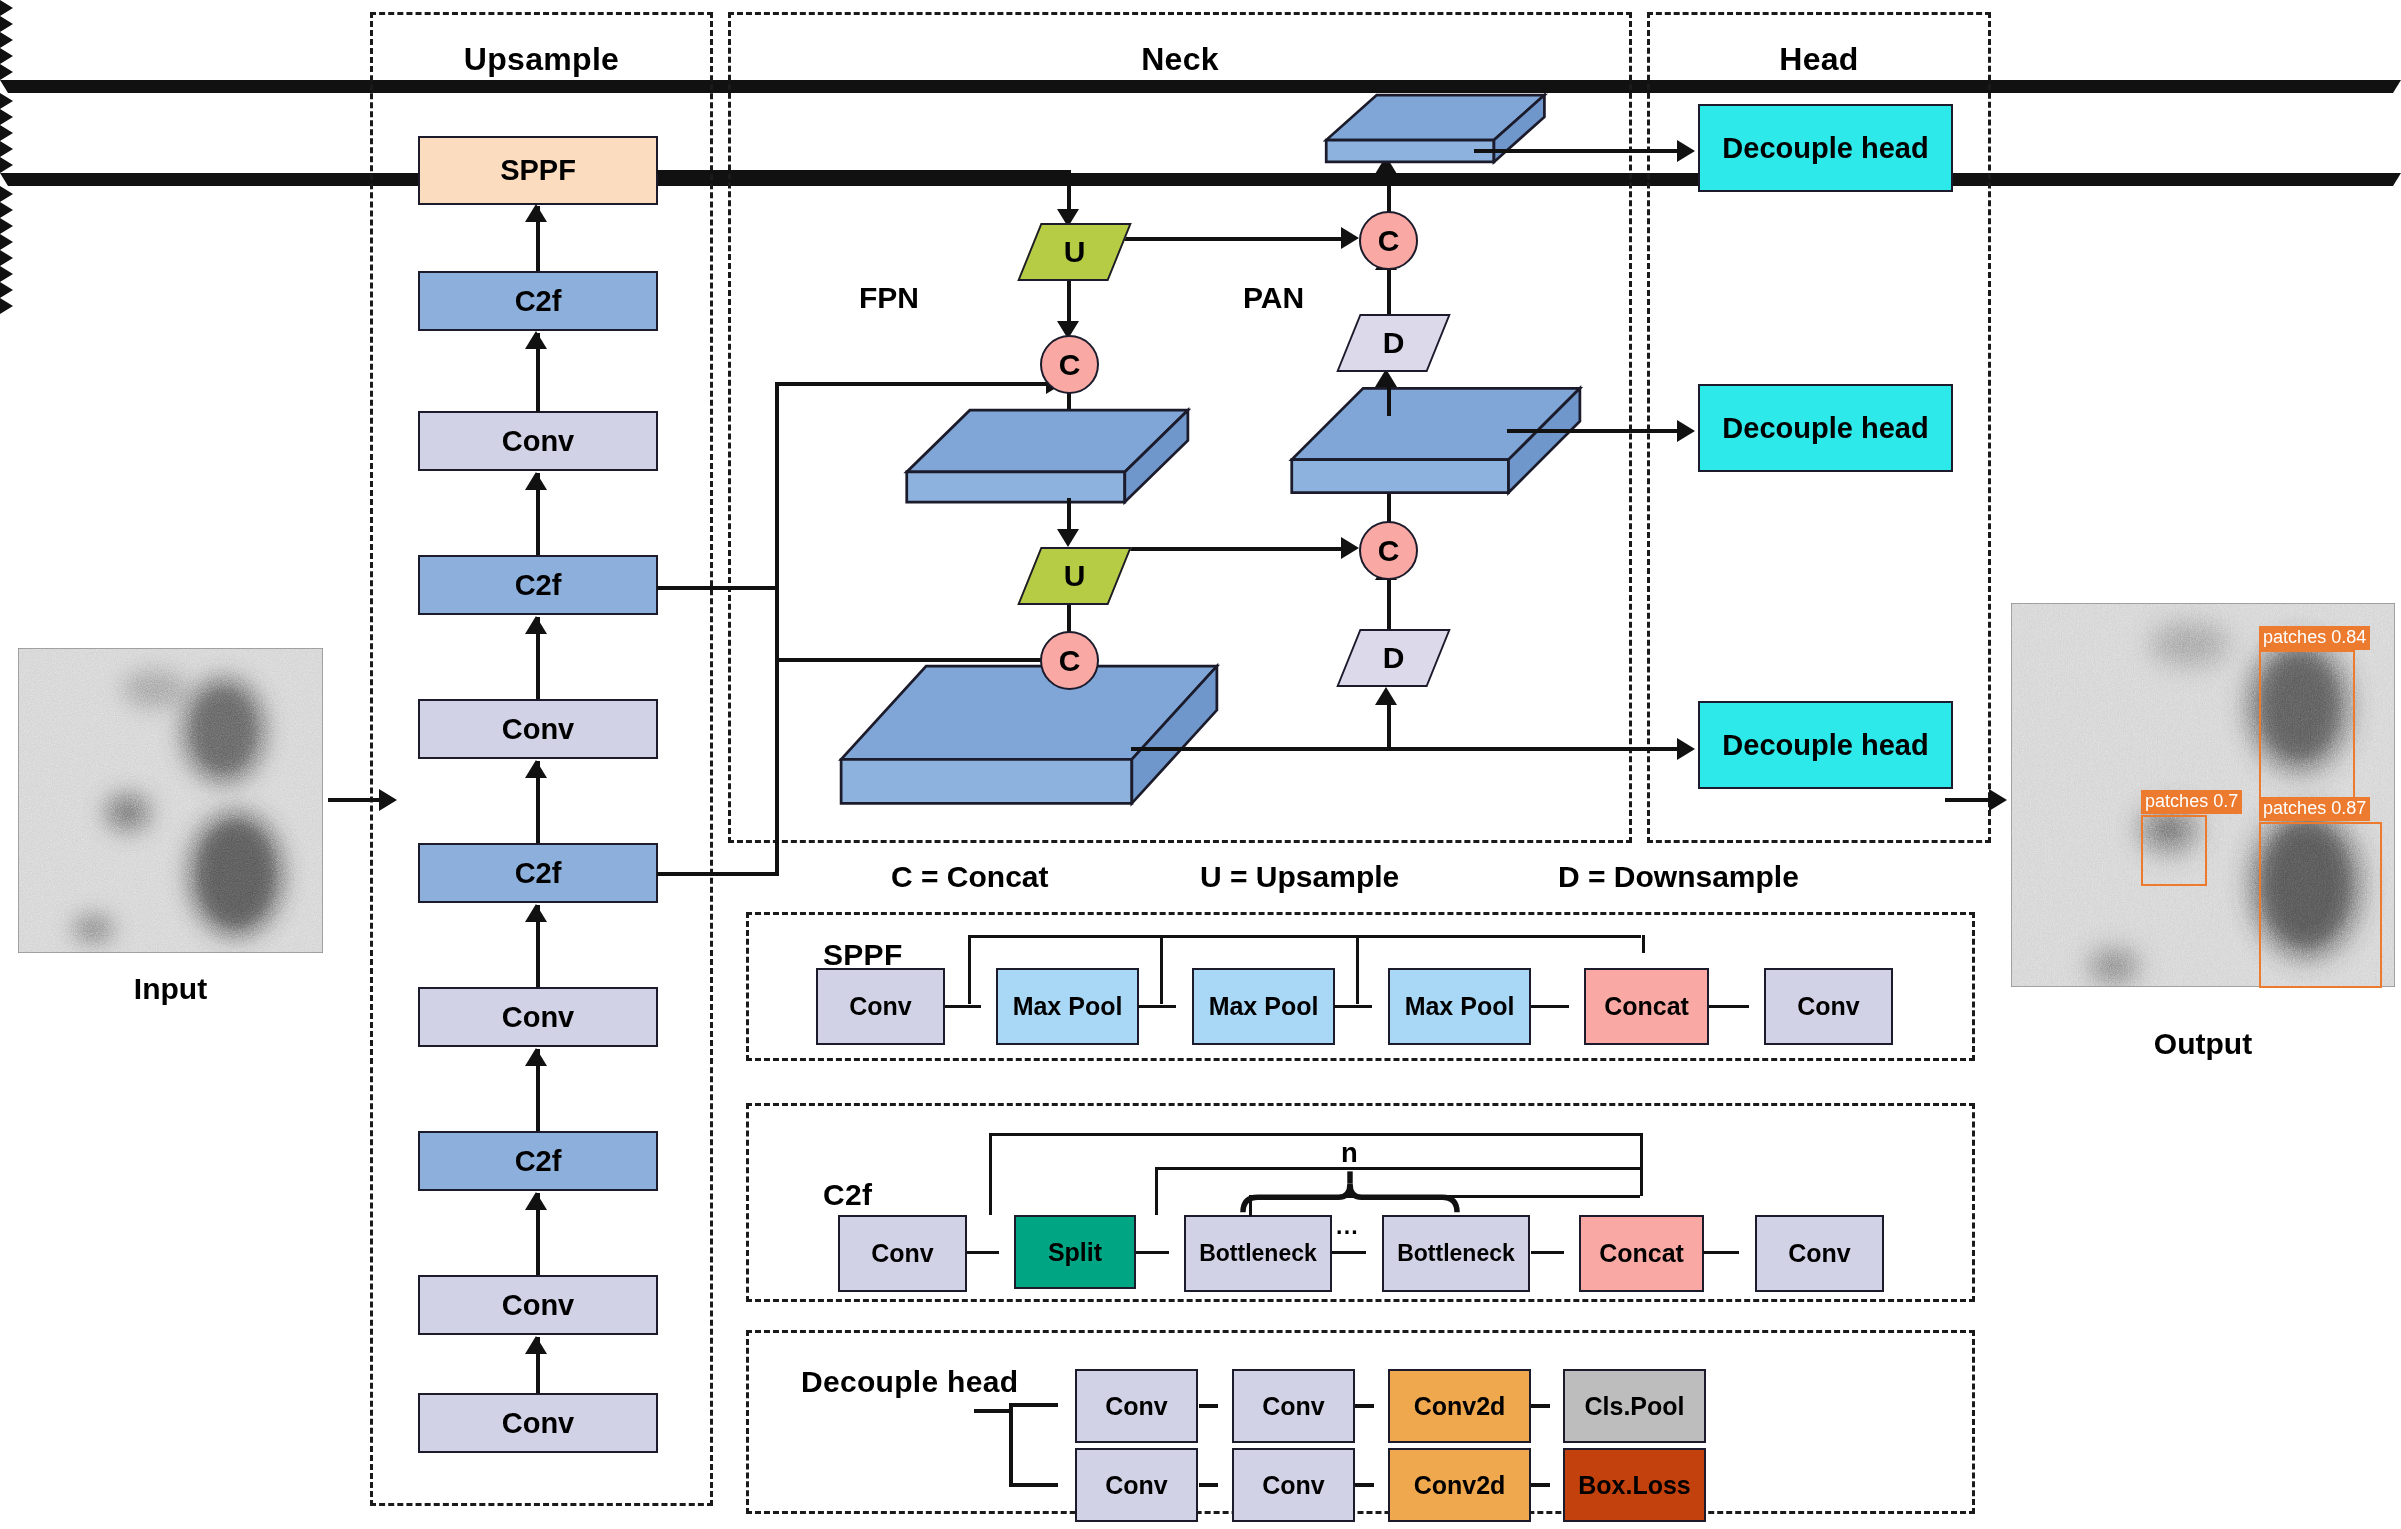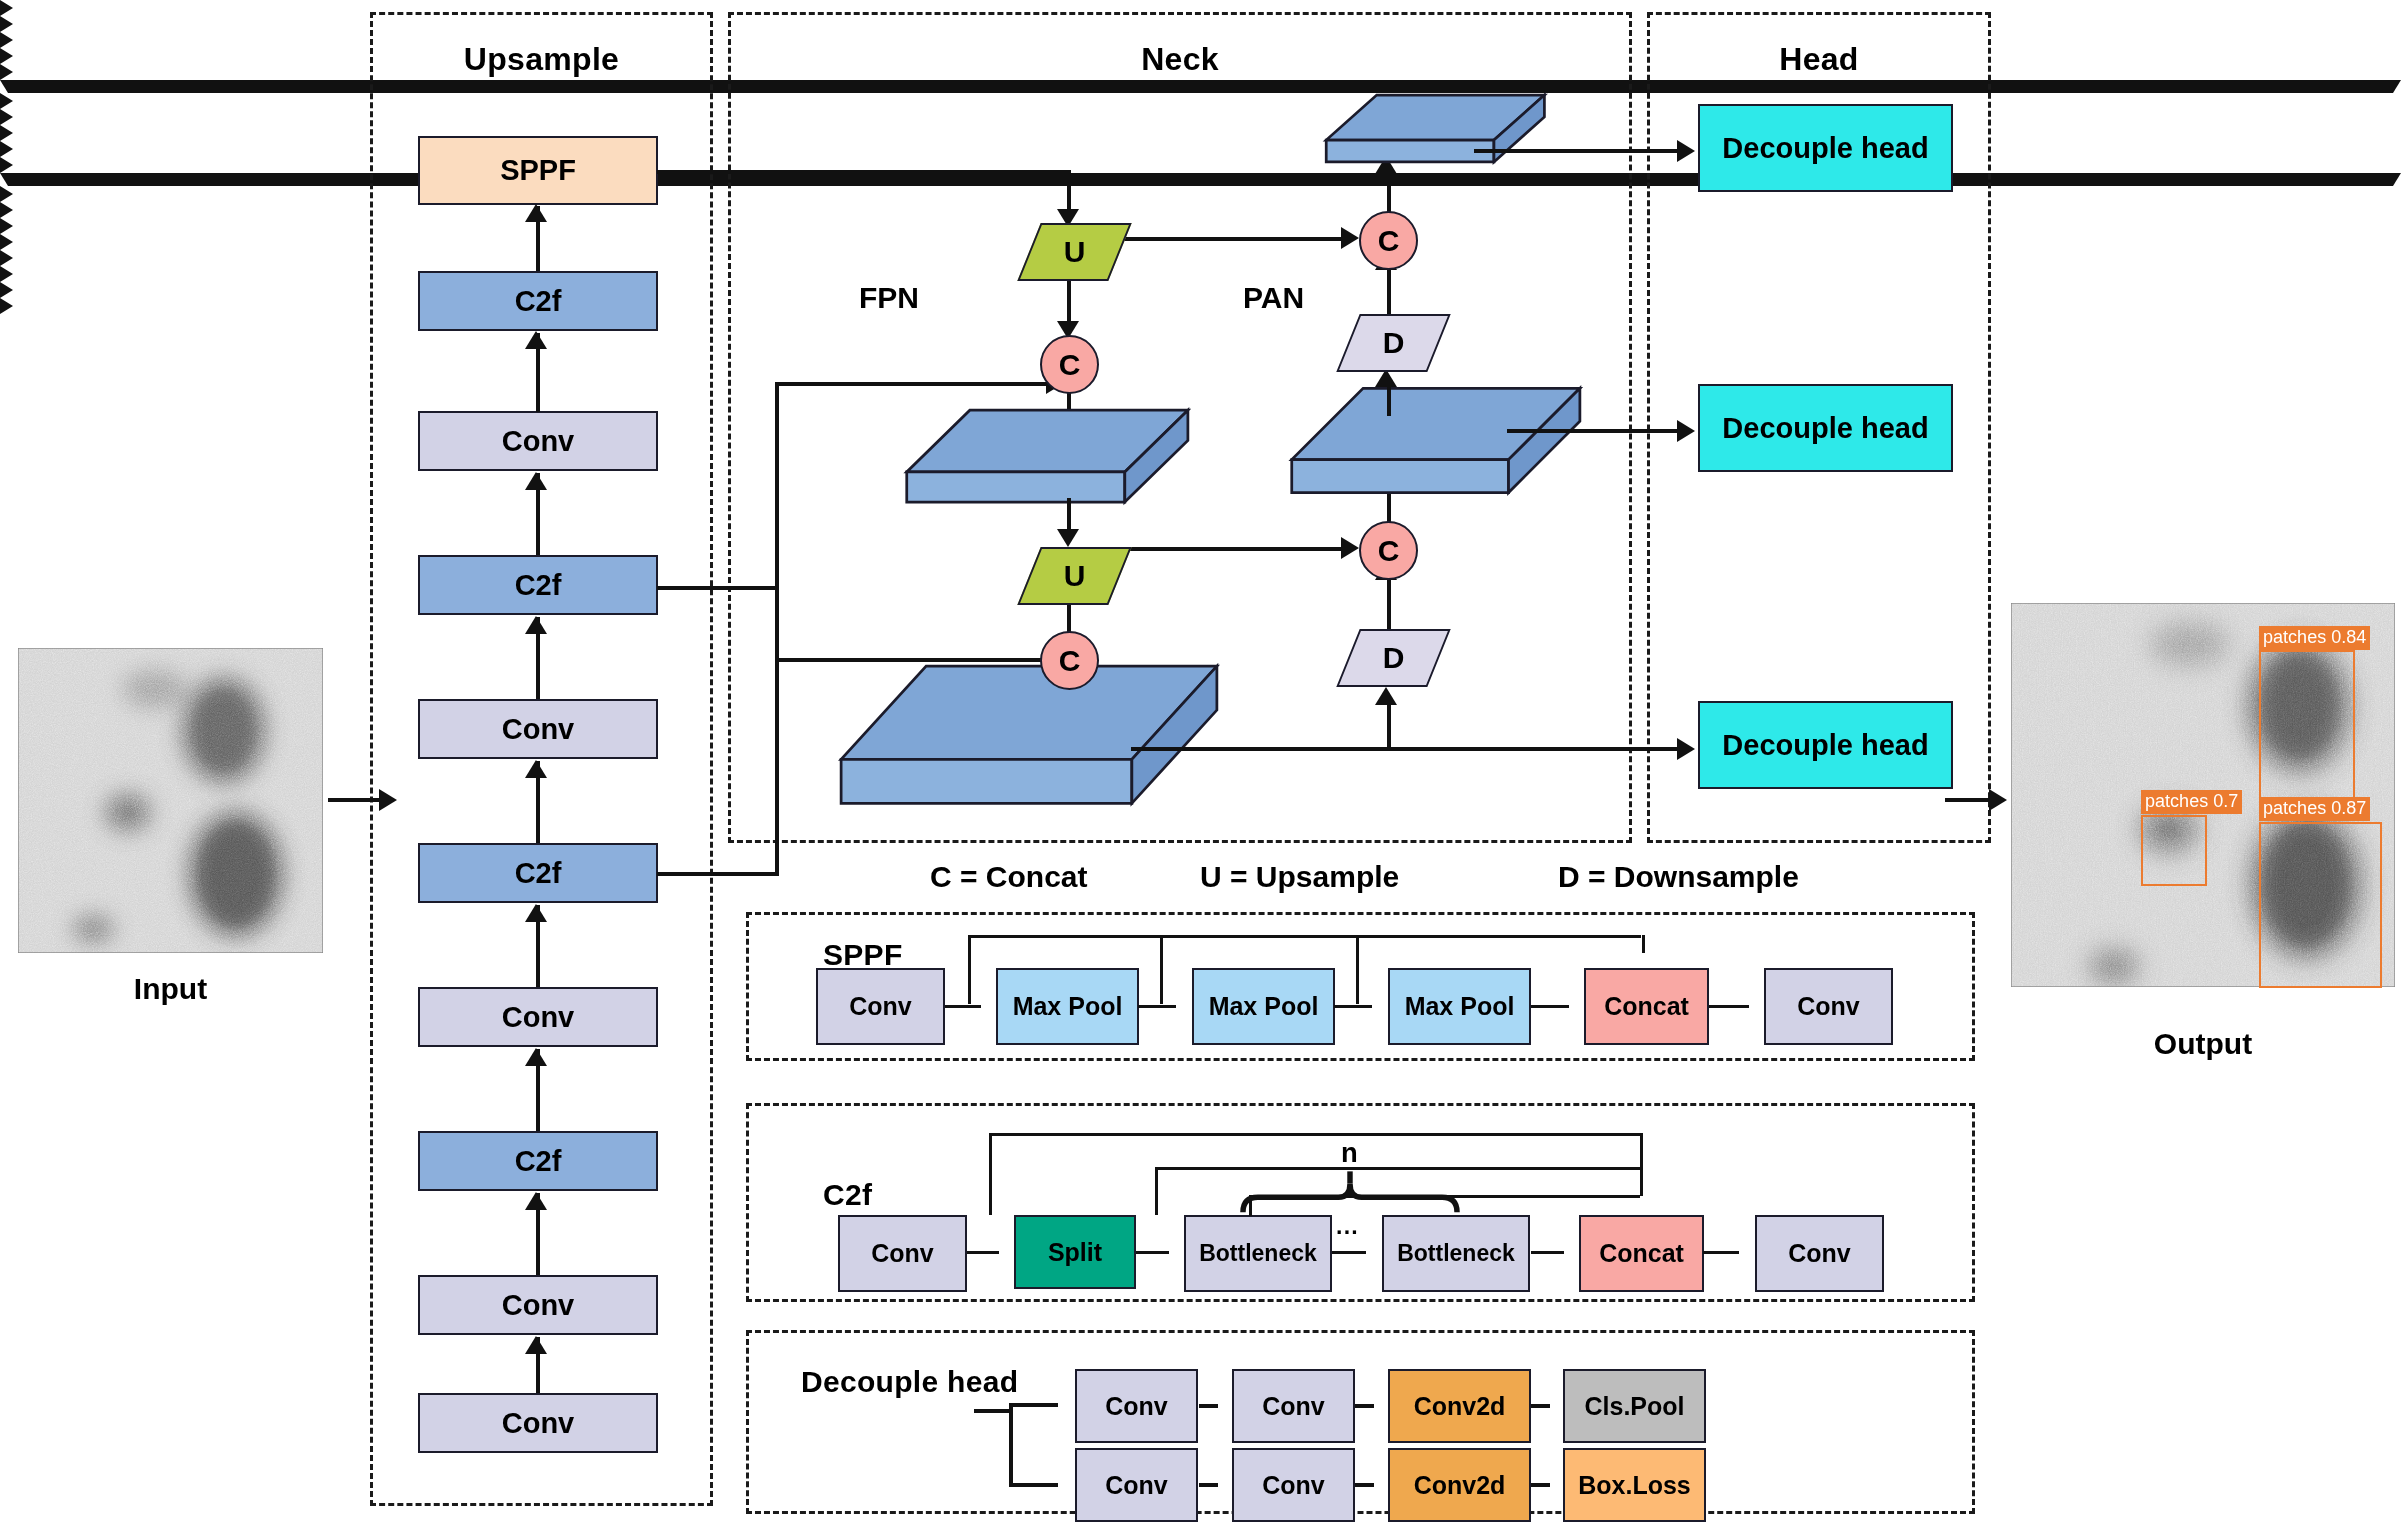--- a/index.html
+++ b/index.html
@@ -15,21 +15,21 @@
        font-weight:bold;white-space:nowrap;}
   .blk.conv   {background:#d2d2e6;}
   .blk.c2f    {background:#8cafdc;}
   .blk.sppf   {background:#fbdcbf;}
   .blk.head   {background:#2ee9e9;}
   .blk.maxpool{background:#a8d8f5;}
   .blk.concat {background:#f9a8a4;}
   .blk.split  {background:#00a684;}
   .blk.conv2d {background:#efa84e;}
   .blk.clsloss{background:#bdbdbd;}
-  .blk.boxloss{background:#fdba74;}
+  .blk.boxloss{background:#c2410c;}
   
   .ln{position:absolute;background:#111;}
   .lnh{height:4.1px;}
   .lnv{width:4.1px;}
   .arw{position:absolute;width:0;height:0;}
   .arw.up   {border-left:11.7px solid transparent;border-right:11.7px solid transparent;border-bottom:18px solid #111;}
   .arw.down {border-left:11.7px solid transparent;border-right:11.7px solid transparent;border-top:18px solid #111;}
   .arw.right{border-top:11.7px solid transparent;border-bottom:11.7px solid transparent;border-left:18px solid #111;}
   .arws.down {border-left:8.2px solid transparent;border-right:8.2px solid transparent;border-top:13px solid #111;}
   .arws.right{border-top:8.2px solid transparent;border-bottom:8.2px solid transparent;border-left:13px solid #111;}
@@ -228,21 +228,21 @@
   </svg>
 </div>
 
 <div class="ln lnh" style="left:1474px;top:149px;width:206px;"></div>
 <div class="arw right" style="left:1677px;top:140px;"></div>
 
 <div class="blk head" style="left:1698px;top:104px;width:255px;height:88px;font-size:29px;">Decouple head</div>
 <div class="blk head" style="left:1698px;top:384px;width:255px;height:88px;font-size:29px;">Decouple head</div>
 <div class="blk head" style="left:1698px;top:701px;width:255px;height:88px;font-size:29px;">Decouple head</div>
 
-<div class="legend" style="left:891px;top:860px;margin-left:39px;">C = Concat</div>
+<div class="legend" style="left:891px;top:860px;">C = Concat</div>
 <div class="legend" style="left:1200px;top:860px;">U = Upsample</div>
 <div class="legend" style="left:1522px;top:860px;margin-left:36px;">D = Downsample</div>
 
 <div class="grouptitle" style="left:823px;top:938px;width:123px;text-align:left;font-size:30px;">SPPF</div>
 
 <div class="blk conv" style="left:816px;top:968px;width:129px;height:77px;font-size:25px;">Conv</div>
 <div class="blk maxpool" style="left:996px;top:968px;width:143px;height:77px;font-size:25px;">Max Pool</div>
 <div class="blk maxpool" style="left:1192px;top:968px;width:143px;height:77px;font-size:25px;">Max Pool</div>
 <div class="blk maxpool" style="left:1388px;top:968px;width:143px;height:77px;font-size:25px;">Max Pool</div>
 <div class="blk concat" style="left:1584px;top:968px;width:125px;height:77px;font-size:25px;">Concat</div>

